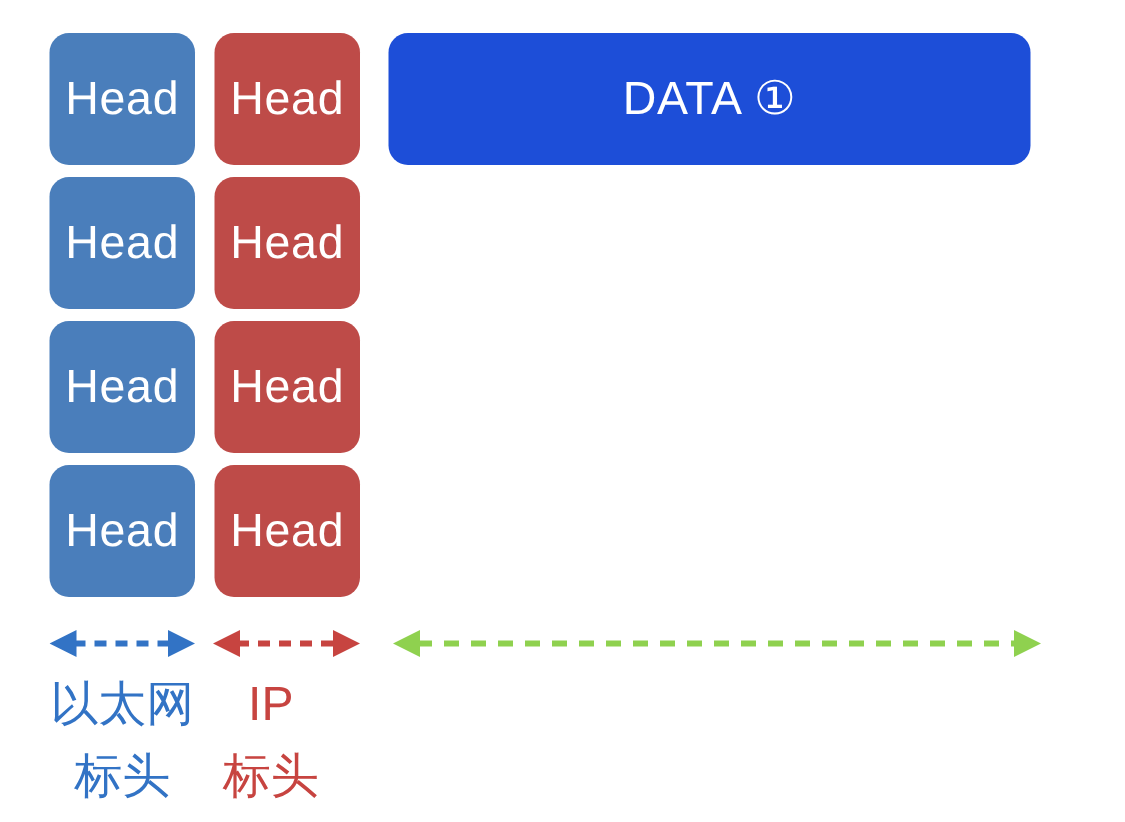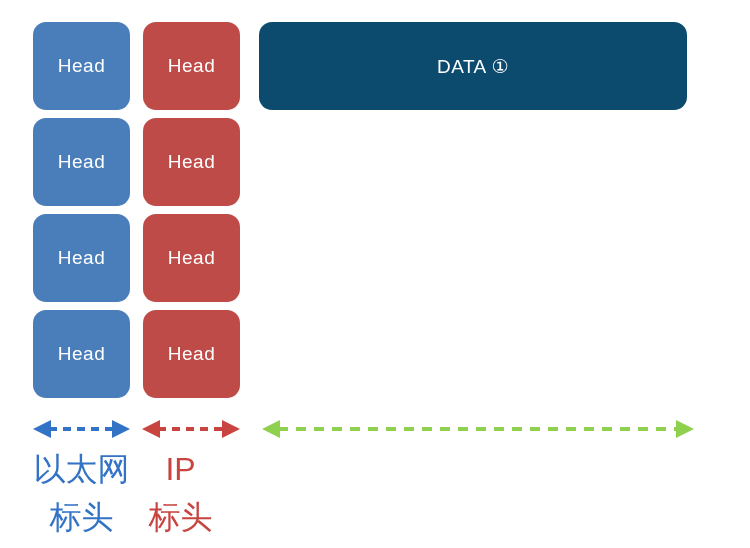--- a/index.html
+++ b/index.html
@@ -12,26 +12,26 @@
     overflow: hidden;
   }
   .block {
     position: absolute;
     height: 88px;
     border-radius: 13px;
     display: flex;
     align-items: center;
     justify-content: center;
     color: #ffffff;
-    font-size: 19px;
+    font-size: 31px;
     letter-spacing: 0.5px;
   }
   .eth-block  { background: #4A7EBB; left: 33px;  width: 97px; }
   .ip-block   { background: #BE4B48; left: 143px; width: 97px; }
-  .data-block { background: #0c4a6e; left: 259px; width: 428px; }
+  .data-block { background: #1d4ed8; left: 259px; width: 428px; }
   .data-block.short { width: 139px; }
   .row-0 { top: 22px; }
   .row-1 { top: 118px; }
   .row-2 { top: 214px; }
   .row-3 { top: 310px; }
   .arrow { position: absolute; top: 419px; height: 20px; }
   .arrow svg { display: block; }
   .legend {
     position: absolute;
     text-align: center;

